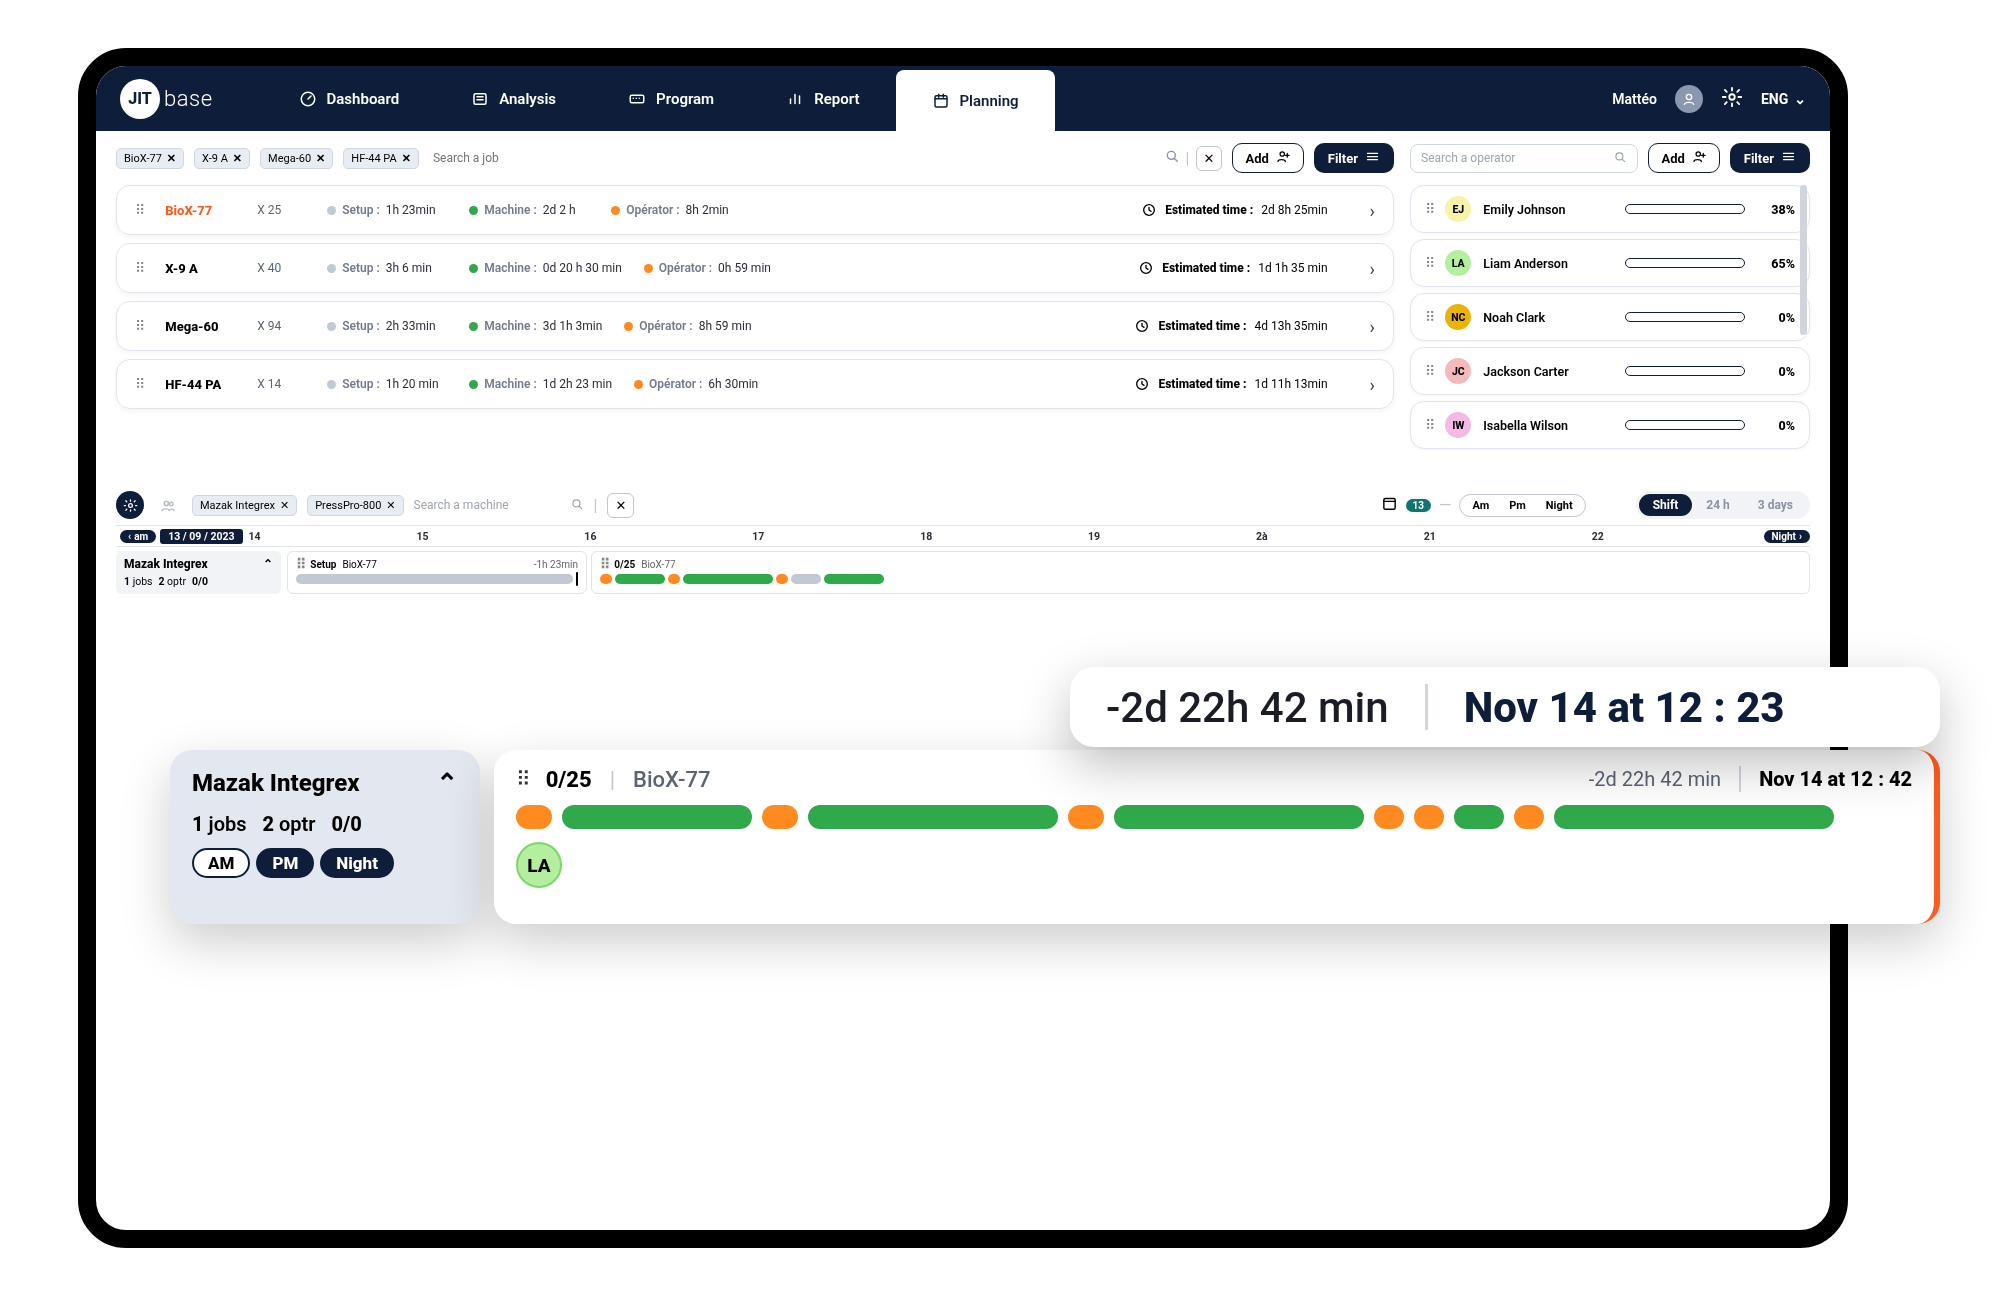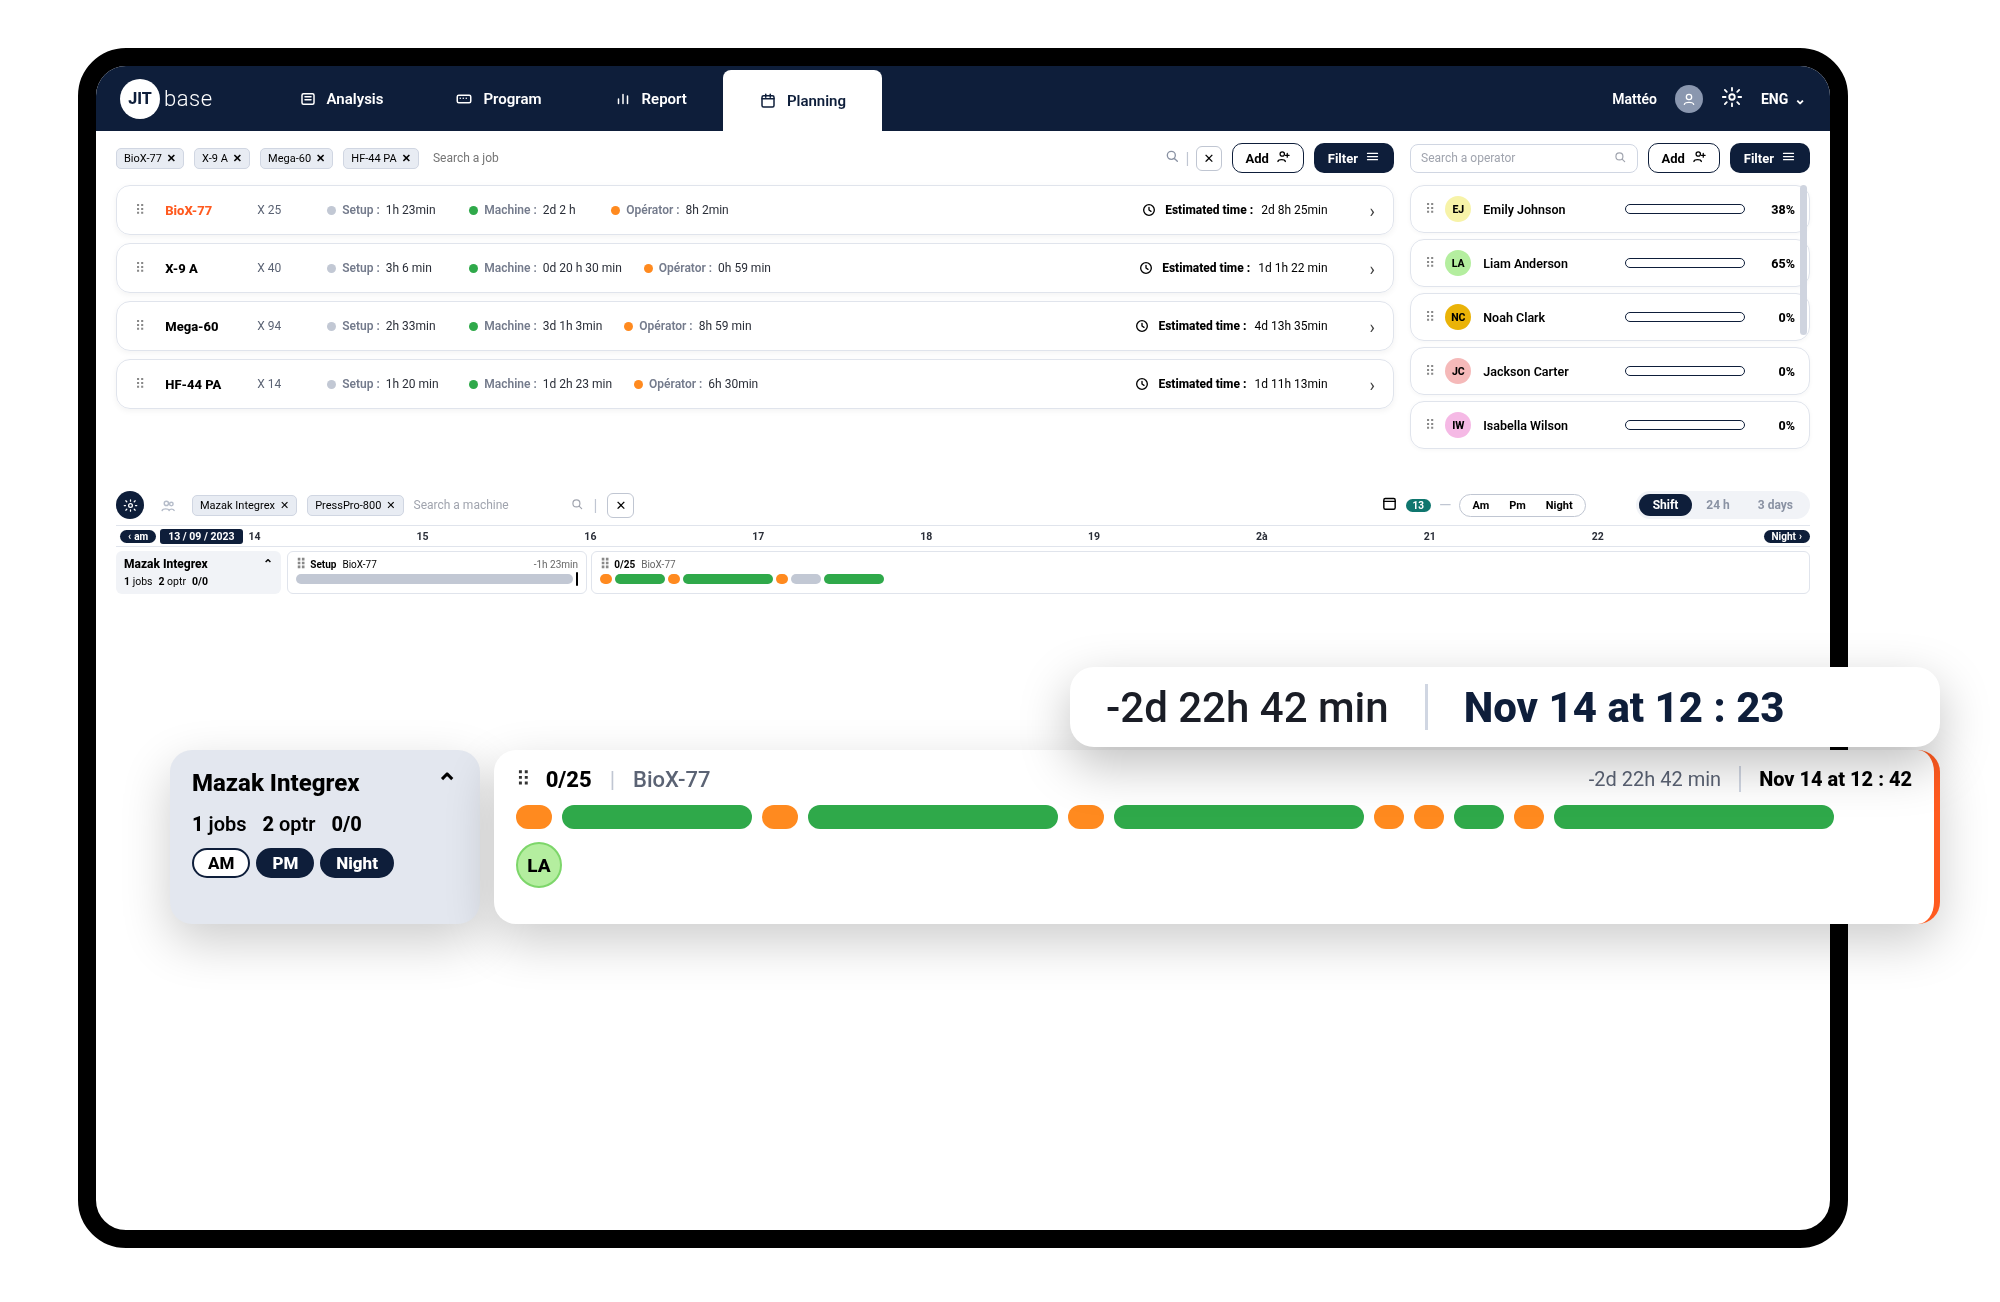--- a/index.html
+++ b/index.html
@@ -133,20 +133,29 @@
 
   <div class="topbar">
     <div class="logo">
       <span class="logo-mark">JIT</span>
       <span class="logo-text">base</span>
     </div>
     <div class="nav">
       <div class="nav-item">
         <span class="nav-icon">
             <svg viewBox="0 0 24 24" width="18" height="18">
+              <circle cx="12" cy="12" r="9"></circle>
+              <path d="M12 12l4-4"></path>
+            </svg>
+          </span>
+        <span>Dashboard</span>
+      </div>
+      <div class="nav-item">
+        <span class="nav-icon">
+            <svg viewBox="0 0 24 24" width="18" height="18">
               <rect x="4" y="5" width="16" height="14" rx="2"></rect>
               <path d="M8 9h8M8 13h8"></path>
             </svg>
           </span>
         <span>Analysis</span>
       </div>
       <div class="nav-item">
         <span class="nav-icon">
             <svg viewBox="0 0 24 24" width="18" height="18">
               <rect x="3" y="7" width="18" height="10" rx="2"></rect>
@@ -283,21 +292,21 @@
               <span class="dot orange"></span>
               <span class="stat-label">Opérator :</span> 
               <span class="stat-val">0h 59 min</span>
             </span>
     <span class="est">
       <svg viewBox="0 0 24 24" width="16" height="16">
                 <circle cx="12" cy="12" r="8"></circle>
                 <path d="M12 8v4l3 2"></path>
               </svg>
       <span class="est-label">Estimated time :</span> 
-              <span>1d 1h 22 min</span>
+              <span>1d 1h 35 min</span>
     </span>
     <span class="chev">›</span>
           </div>
           <div class="job-card">
     <span class="drag-handle">⠿</span>
     <span class="job-name ">Mega-60</span>
     <span class="job-qty">X 94</span>
     <span class="stat">
               <span class="dot grey"></span>
               <span class="stat-label">Setup :</span> 

